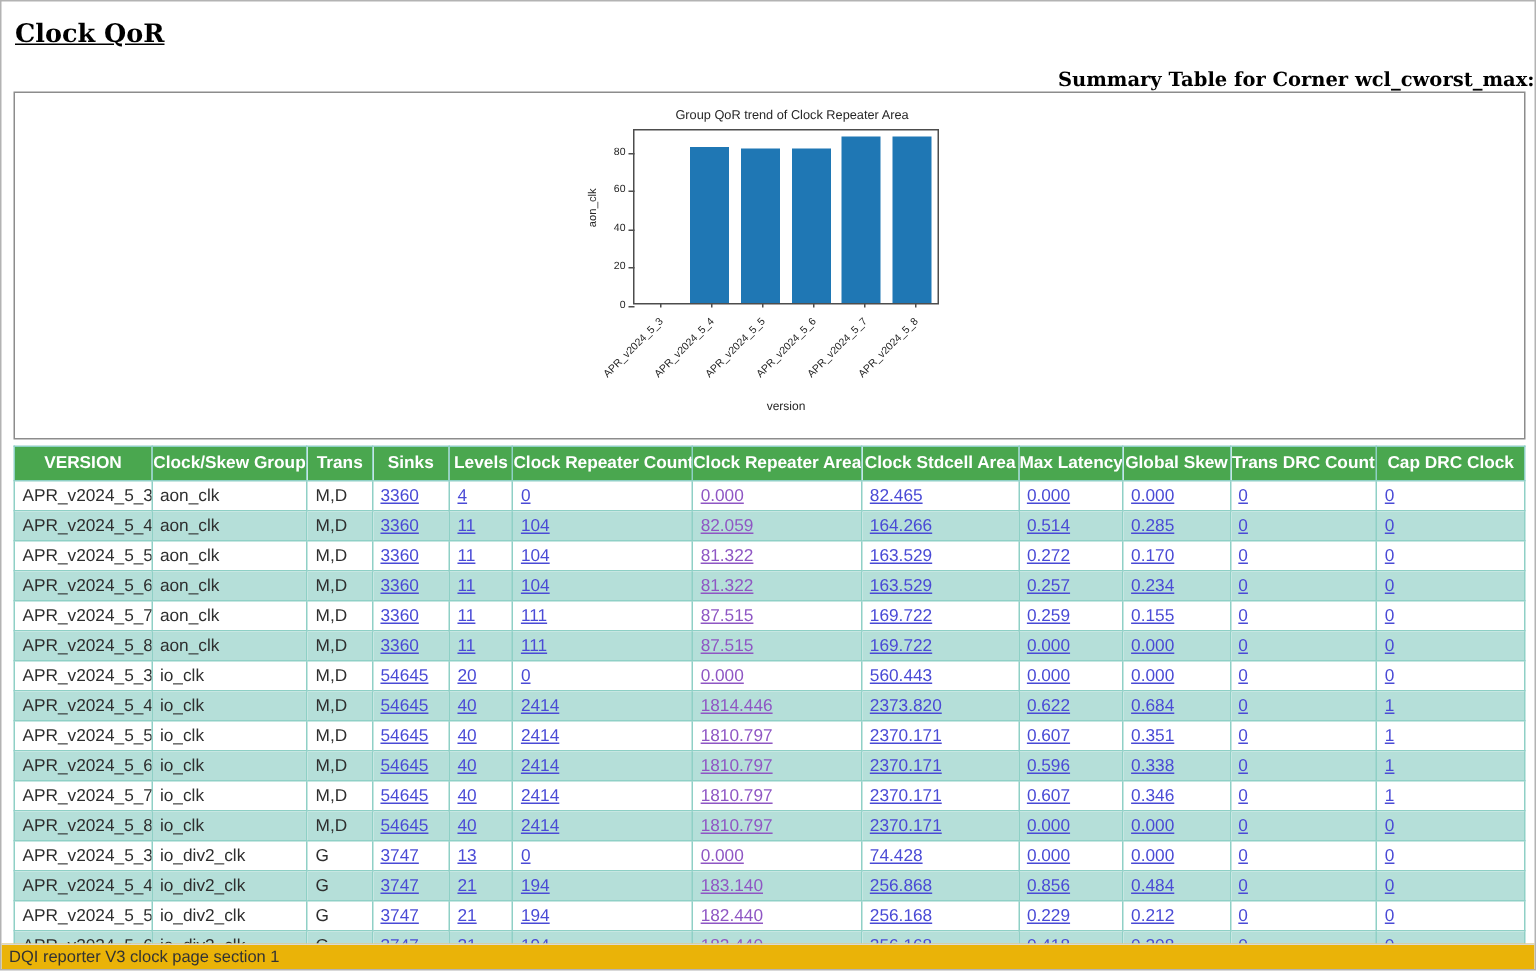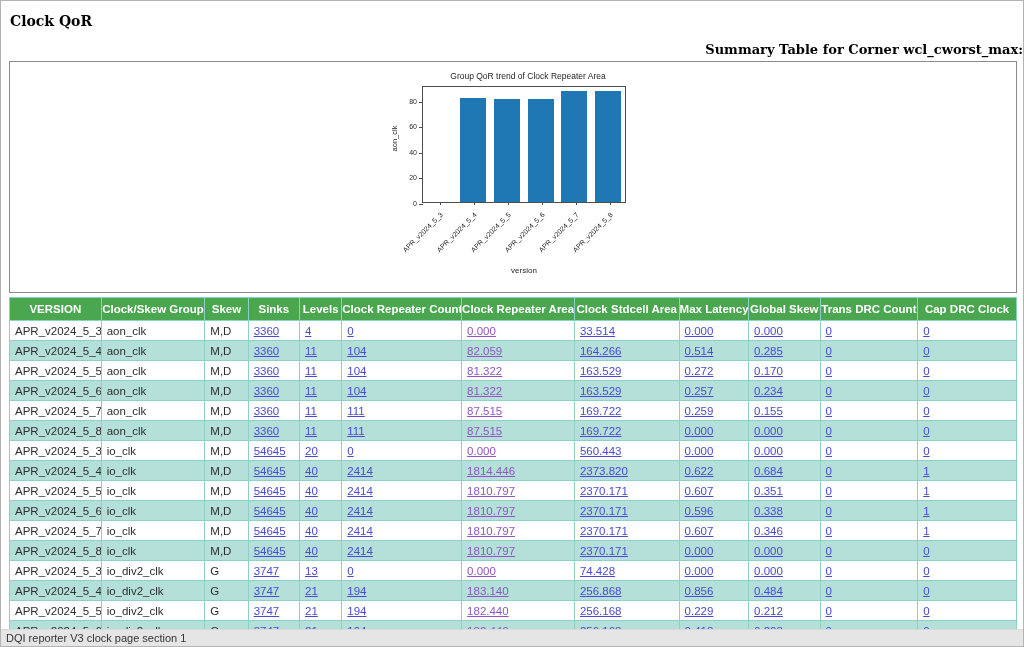--- a/index.html
+++ b/index.html
@@ -6,22 +6,23 @@
   html,body { background:#fff; }
   body {
     width: 1024px; height: 647px;
     font-family: "Liberation Sans", sans-serif;
     border: 1px solid #b3b3b3;
     position: relative;
     overflow: hidden;
   }
   .page-title {
     font-family: "DejaVu Serif", "Liberation Serif", serif;
-    font-weight: bold; font-size: 14px; color:#000;
+    font-weight: bold; font-size: 17px; color:#000;
     margin: 12px 0 0 9px;
+    text-decoration: underline;
   }
   .page-subtitle {
     font-family: "DejaVu Serif", "Liberation Serif", serif;
     font-weight: bold; font-size: 13px; color:#000;
     margin: 13px 0 0 9px;
     text-align: right;
   }
   .chart-box {
     position: absolute; left: 8px; top: 60px;
     width: 1008px; height: 232px;
@@ -73,21 +74,21 @@
     background: #fff;
   }
   table.qor tr.alt td { background: #b5dfd9; }
   table.qor a { text-decoration: underline; cursor: pointer; }
   table.qor a.lnk { color: #4a4ad6; }
   table.qor a.visited { color: #8f56c4; }
   
   .status-bar {
     position: absolute; left: 0; bottom: 0;
     width: 100%; height: 17px;
-    background: #e5e5e5; border-top: 1px solid #d9d9d9;
+    background: #eab308; border-top: 1px solid #d9d9d9;
     display: flex; align-items: center;
     font-size: 11px; color: #333;
     padding-left: 5px;
     z-index: 5;
   }
   .popout-icon {
     position: absolute; right: 58px; bottom: 3px;
     width: 10px; height: 9px;
   }
   .popout-icon .b1 {
@@ -159,42 +160,42 @@
       <col style="width: 10.4%;">
       <col style="width: 6.9%;">
       <col style="width: 7.1%;">
       <col style="width: 9.7%;">
       <col style="width: 9.8%;">
     </colgroup>
   <thead>
       <tr id="thead-row">
         <th>VERSION</th>
         <th>Clock/Skew Group</th>
-        <th>Skew</th>
+        <th>Trans</th>
         <th>Sinks</th>
         <th>Levels</th>
         <th>Clock Repeater Count</th>
         <th>Clock Repeater Area</th>
         <th>Clock Stdcell Area</th>
         <th>Max Latency</th>
         <th>Global Skew</th>
         <th>Trans DRC Count</th>
         <th>Cap DRC Clock</th>
       </tr>
     </thead>
   <tbody id="tbody">
       <tr>
         <td>APR_v2024_5_3</td>
         <td>aon_clk</td>
         <td>M,D</td>
         <td><a class="lnk">3360</a></td>
         <td><a class="lnk">4</a></td>
         <td><a class="lnk">0</a></td>
         <td><a class="visited">0.000</a></td>
-        <td><a class="lnk">33.514</a></td>
+        <td><a class="lnk">82.465</a></td>
         <td><a class="lnk">0.000</a></td>
         <td><a class="lnk">0.000</a></td>
         <td><a class="lnk">0</a></td>
         <td><a class="lnk">0</a></td>
       </tr>
       <tr class="alt">
         <td>APR_v2024_5_4</td>
         <td>aon_clk</td>
         <td>M,D</td>
         <td><a class="lnk">3360</a></td>

